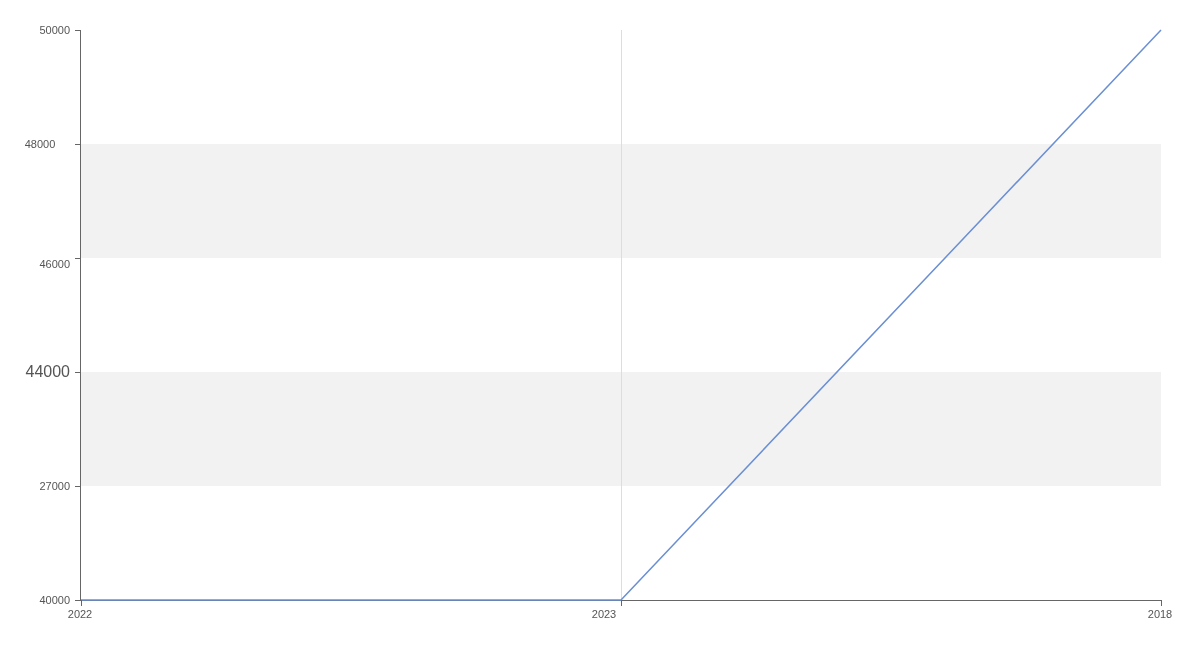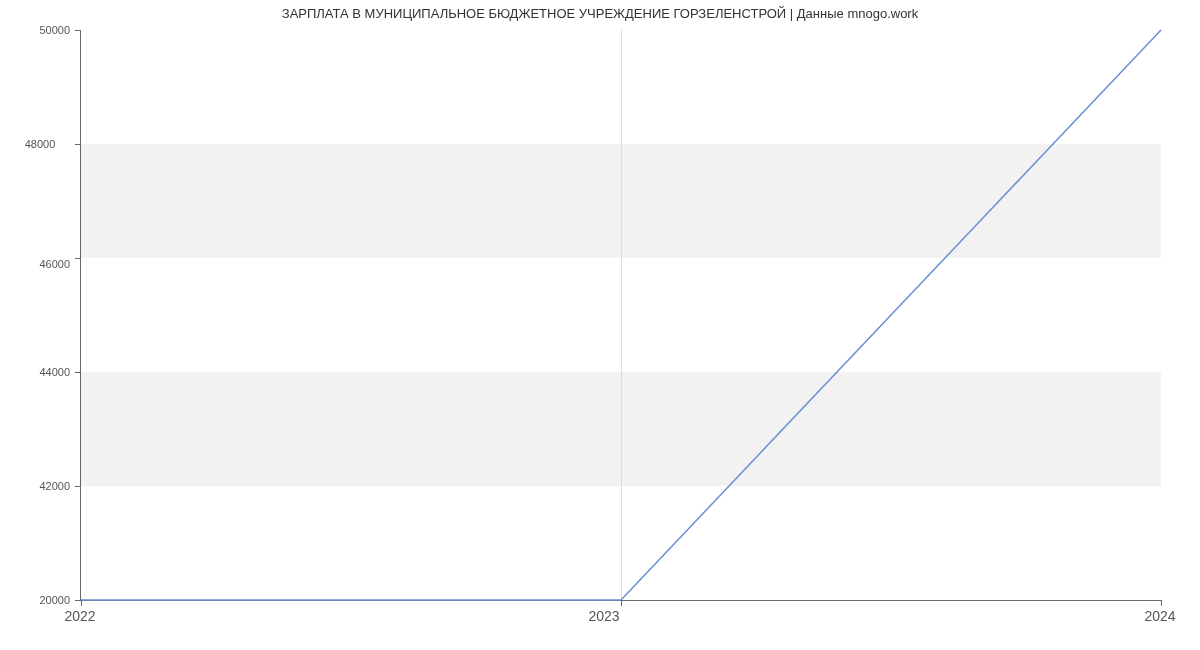--- a/index.html
+++ b/index.html
@@ -61,21 +61,21 @@
   .x-tick {
     position: absolute;
     bottom: -6px;
     width: 1px;
     height: 6px;
     background: #666666;
   }
   .x-label {
     position: absolute;
     transform: translateX(-50%);
-    font-size: 14px;
+    font-size: 11px;
     color: #555555;
     white-space: nowrap;
   }
   .v-gridline {
     position: absolute;
     top: 0;
     bottom: 0;
     width: 1px;
     background: #dddddd;
   }
@@ -85,35 +85,34 @@
     top: 0;
     width: 1080px;
     height: 570px;
     overflow: visible;
   }
 </style>
 </head>
 <body>
 
 <div class="chart-wrapper">
-  <div class="chart-title">ЗАРПЛАТА В МУНИЦИПАЛЬНОЕ БЮДЖЕТНОЕ УЧРЕЖДЕНИЕ ГОРЗЕЛЕНСТРОЙ | Данные mnogo.work</div>
 
   <div id="y-labels">
-      <div class="y-label" style="position: absolute; top: 600px; left: 10px; width: 60px; text-align: right; transform: translateY(-50%); font-size: 11px; color: rgb(85, 85, 85);">20000</div>
-      <div class="y-label" style="position: absolute; top: 486px; left: 10px; width: 60px; text-align: right; transform: translateY(-50%); font-size: 11px; color: rgb(85, 85, 85);">42000</div>
-      <div class="y-label" style="position: absolute; top: 372px; left: 10px; width: 60px; text-align: right; transform: translateY(-50%); font-size: 11px; color: rgb(85, 85, 85);">44000</div>
+      <div class="y-label" style="position: absolute; top: 600px; left: 10px; width: 60px; text-align: right; transform: translateY(-50%); font-size: 11px; color: rgb(85, 85, 85);">40000</div>
+      <div class="y-label" style="position: absolute; top: 486px; left: 10px; width: 60px; text-align: right; transform: translateY(-50%); font-size: 11px; color: rgb(85, 85, 85);">27000</div>
+      <div class="y-label" style="position: absolute; top: 372px; left: 10px; width: 60px; text-align: right; transform: translateY(-50%); font-size: 16px; color: rgb(85, 85, 85);">44000</div>
       <div class="y-label" style="position: absolute; top: 264px; left: 10px; width: 60px; text-align: right; transform: translateY(-50%); font-size: 11px; color: rgb(85, 85, 85);">46000</div>
       <div class="y-label" style="position: absolute; top: 144px; left: 10px; width: 60px; text-align: center; transform: translateY(-50%); font-size: 11px; color: rgb(85, 85, 85);">48000</div>
       <div class="y-label" style="position: absolute; top: 30px; left: 10px; width: 60px; text-align: right; transform: translateY(-50%); font-size: 11px; color: rgb(85, 85, 85);">50000</div>
     </div>
 
   <div id="x-labels">
       <div class="x-label" style="top: 608px; left: 80px;">2022</div>
       <div class="x-label" style="top: 608px; left: 604px;">2023</div>
-      <div class="x-label" style="top: 608px; left: 1160px;">2024</div>
+      <div class="x-label" style="top: 608px; left: 1160px;">2018</div>
     </div>
 
   <div class="plot-area" id="plot">
 
     <div class="band" style="top: 342px; height: 114px;"></div>
       <div class="band" style="top: 114px; height: 114px;"></div>
       <div class="v-gridline" style="left: 540px;"></div>
       <svg class="line-layer" id="line-layer" viewBox="0 0 1080 570" preserveAspectRatio="none">
         <path d="M0 570 L540 570 L1080 0" fill="none" stroke="#6b8fd4" stroke-width="1.5"></path>
       </svg>

